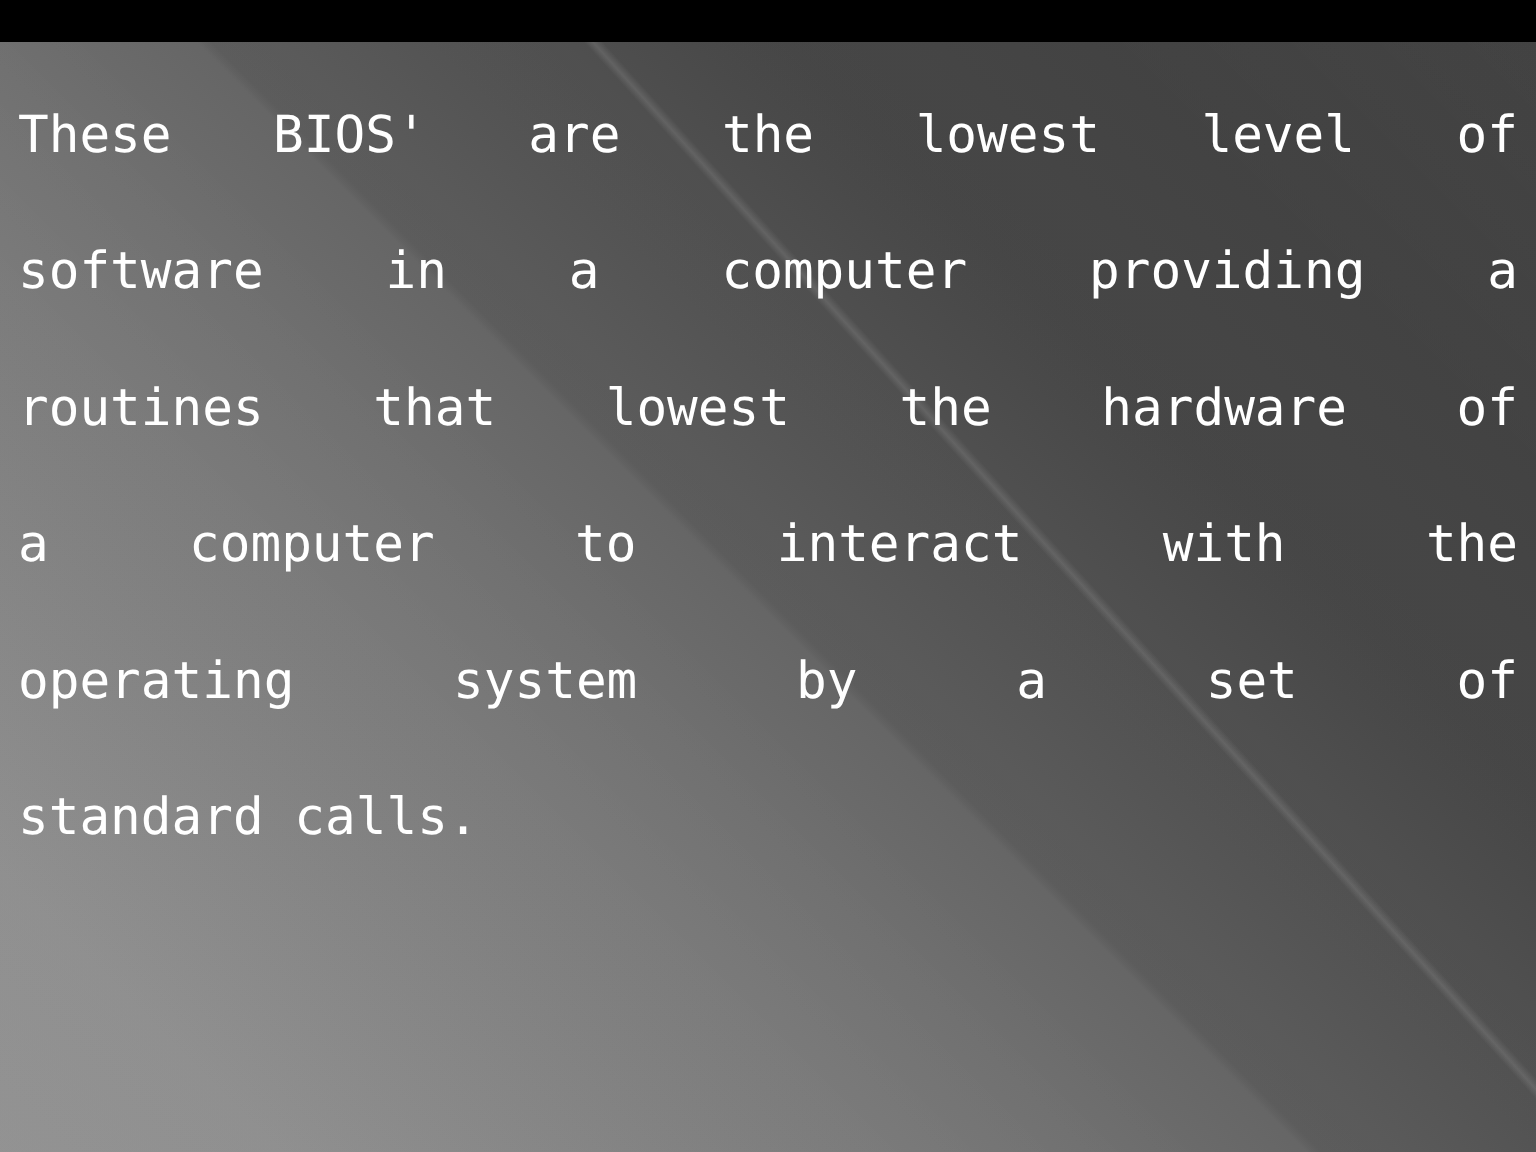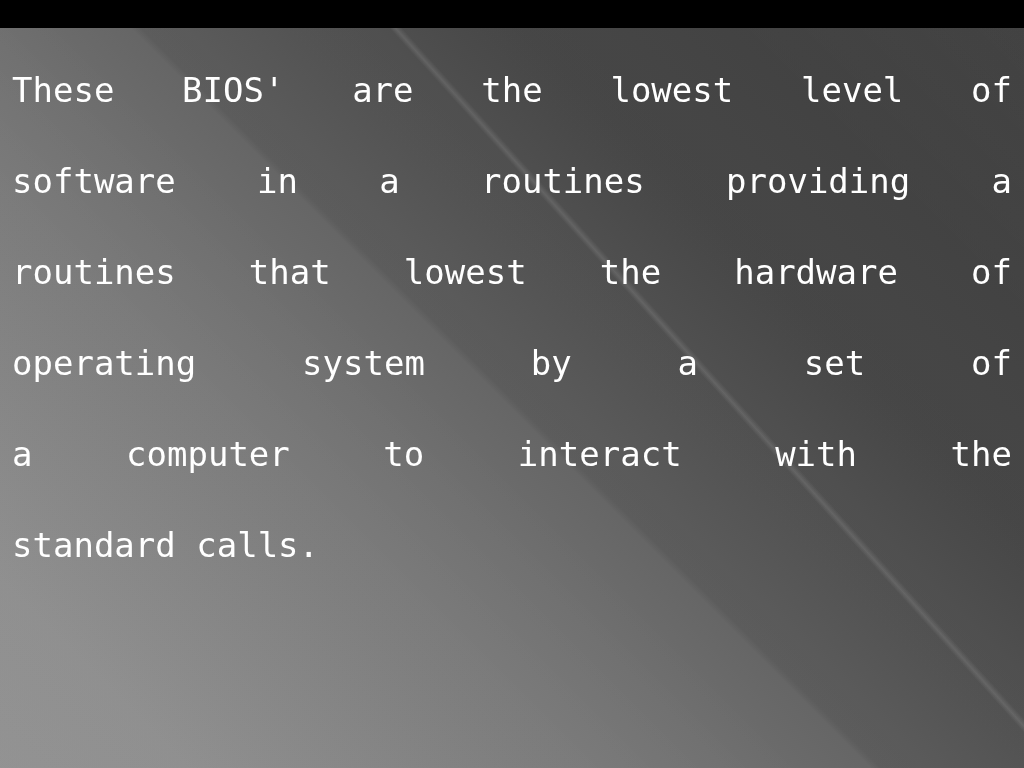--- a/index.html
+++ b/index.html
@@ -94,20 +94,20 @@
 
 <div id="slide">
 
   <div class="bg-layer" id="wedge-dark"></div>
   <div class="bg-layer" id="wedge-light"></div>
   <div class="bg-layer" id="fold-corner"></div>
   <div class="bg-layer" id="hairline"></div>
 
   <div id="body-text">
     <span class="text-line">These BIOS' are the lowest level of</span>
-    <span class="text-line">software in a routines providing a</span>
+    <span class="text-line">software in a computer providing a</span>
     <span class="text-line">routines that lowest the hardware of</span>
+    <span class="text-line">a computer to interact with the</span>
     <span class="text-line">operating system by a set of</span>
-    <span class="text-line">a computer to interact with the</span>
     <span class="text-line last-line">standard calls.</span>
   </div>
 
 </div>
 
 </body></html>

